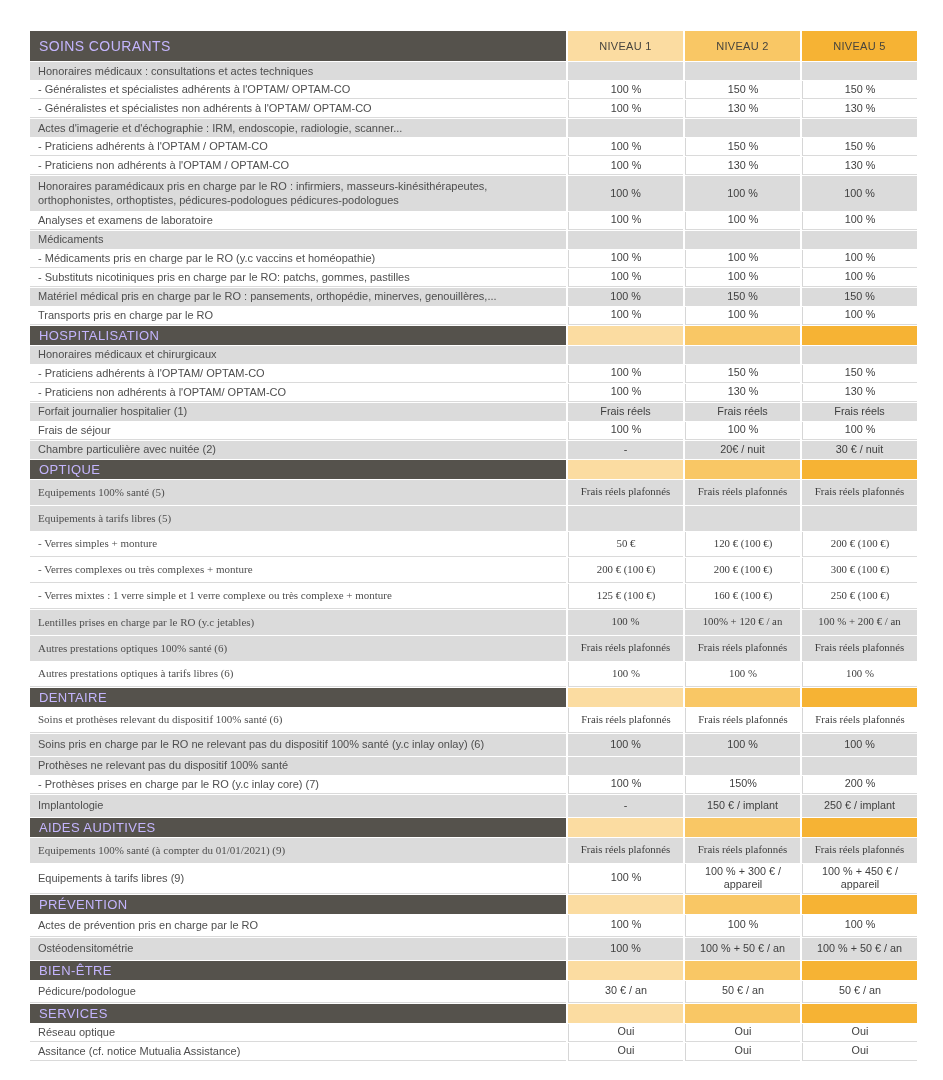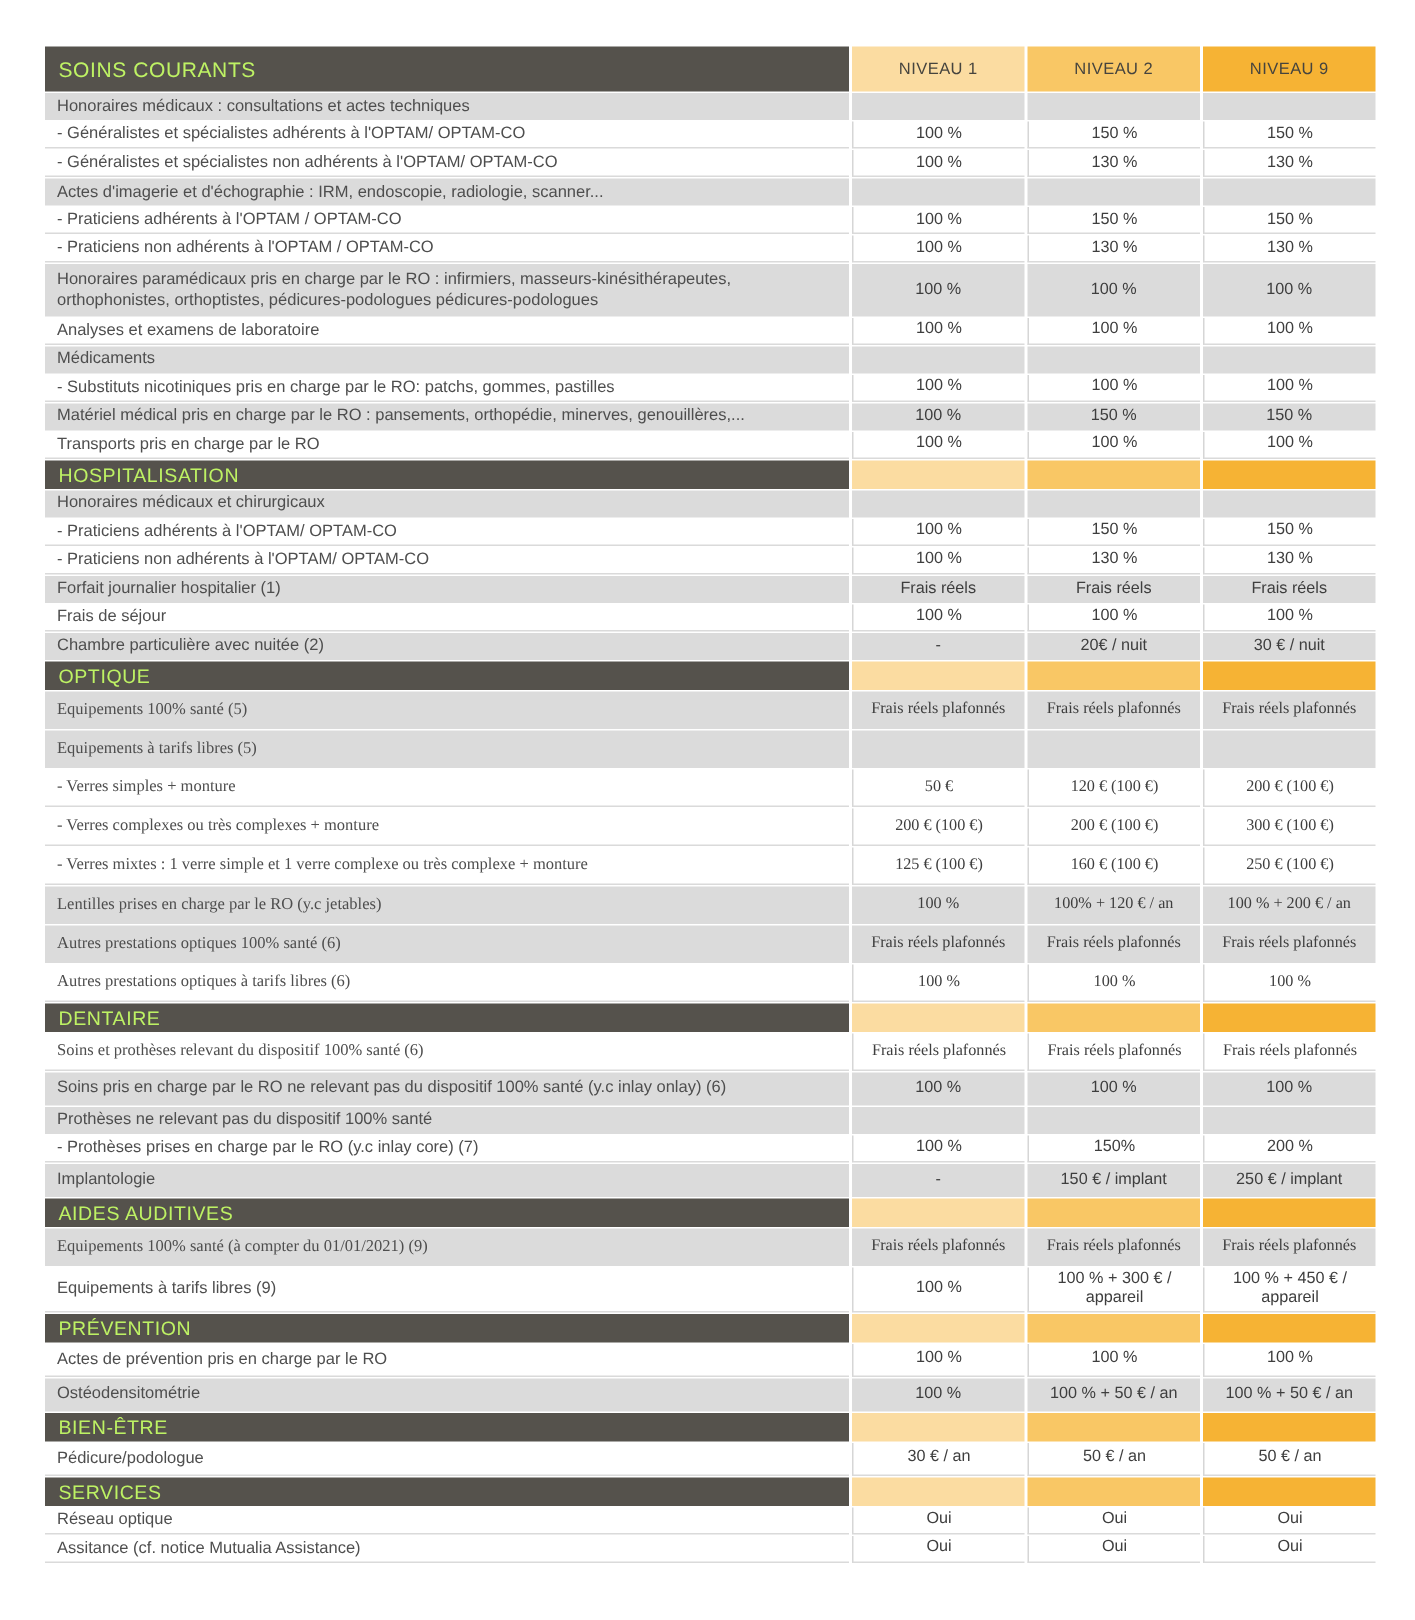--- a/index.html
+++ b/index.html
@@ -3,21 +3,21 @@
 <meta charset="utf-8">
 <style>
   html,body{margin:0;padding:0;background:#ffffff;}
   body{width:943px;height:1080px;position:relative;font-family:"Liberation Sans",sans-serif;}
   .page{position:absolute;left:28px;top:30px;width:887px;}
   table{width:100%;border-collapse:separate;border-spacing:2px 1px;table-layout:fixed;}
   td{box-sizing:border-box;overflow:hidden;}
   
   tr.section-row td{height:19px;}
   tr.header-row td{height:30px;}
-  .section-title{background:var(--dark);color:#bef264;font-size:13px;padding:0 4px 0 9px;
+  .section-title{background:var(--dark);color:#c4b5fd;font-size:13px;padding:0 4px 0 9px;
                  letter-spacing:0.4px;font-weight:400;white-space:nowrap;}
   tr.header-row .section-title{font-size:14px;}
   .section-title.bold{font-weight:400;}
   .lvl1{background:var(--n1);}
   .lvl2{background:var(--n2);}
   .lvl3{background:var(--n3);}
   .col-header{text-align:center;color:#46443e;font-size:11px;letter-spacing:0.3px;}
   
   tr.data-row td{height:18px;}
   tr.data-row.tall td{height:25px;font-family:Liberation Serif, serif;}
@@ -38,21 +38,21 @@
       <col style="width:536px">
       <col style="width:115px">
       <col style="width:115px">
       <col style="width:115px">
     </colgroup>
     <tbody id="tbody">
         <tr class="section-row header-row">
           <td class="section-title">SOINS COURANTS</td>
           <td class="lvl lvl1 col-header">NIVEAU 1</td>
           <td class="lvl lvl2 col-header">NIVEAU 2</td>
-          <td class="lvl lvl3 col-header">NIVEAU 9</td>
+          <td class="lvl lvl3 col-header">NIVEAU 5</td>
         </tr>
         <tr class="data-row band">
           <td class="label">Honoraires médicaux : consultations et actes techniques</td>
           <td class="val"></td>
           <td class="val"></td>
           <td class="val"></td>
         </tr>
         <tr class="data-row white">
           <td class="label">- Généralistes et spécialistes adhérents à l'OPTAM/ OPTAM-CO</td>
           <td class="val">100 %</td>
@@ -93,20 +93,26 @@
           <td class="label">Analyses et examens de laboratoire</td>
           <td class="val">100 %</td>
           <td class="val">100 %</td>
           <td class="val">100 %</td>
         </tr>
         <tr class="data-row band">
           <td class="label">Médicaments</td>
           <td class="val"></td>
           <td class="val"></td>
           <td class="val"></td>
+        </tr>
+        <tr class="data-row white">
+          <td class="label">- Médicaments pris en charge par le RO (y.c vaccins et homéopathie)</td>
+          <td class="val">100 %</td>
+          <td class="val">100 %</td>
+          <td class="val">100 %</td>
         </tr>
         <tr class="data-row white">
           <td class="label">- Substituts nicotiniques pris en charge par le RO: patchs, gommes, pastilles</td>
           <td class="val">100 %</td>
           <td class="val">100 %</td>
           <td class="val">100 %</td>
         </tr>
         <tr class="data-row band">
           <td class="label">Matériel médical pris en charge par le RO : pansements, orthopédie, minerves, genouillères,...</td>
           <td class="val">100 %</td>

